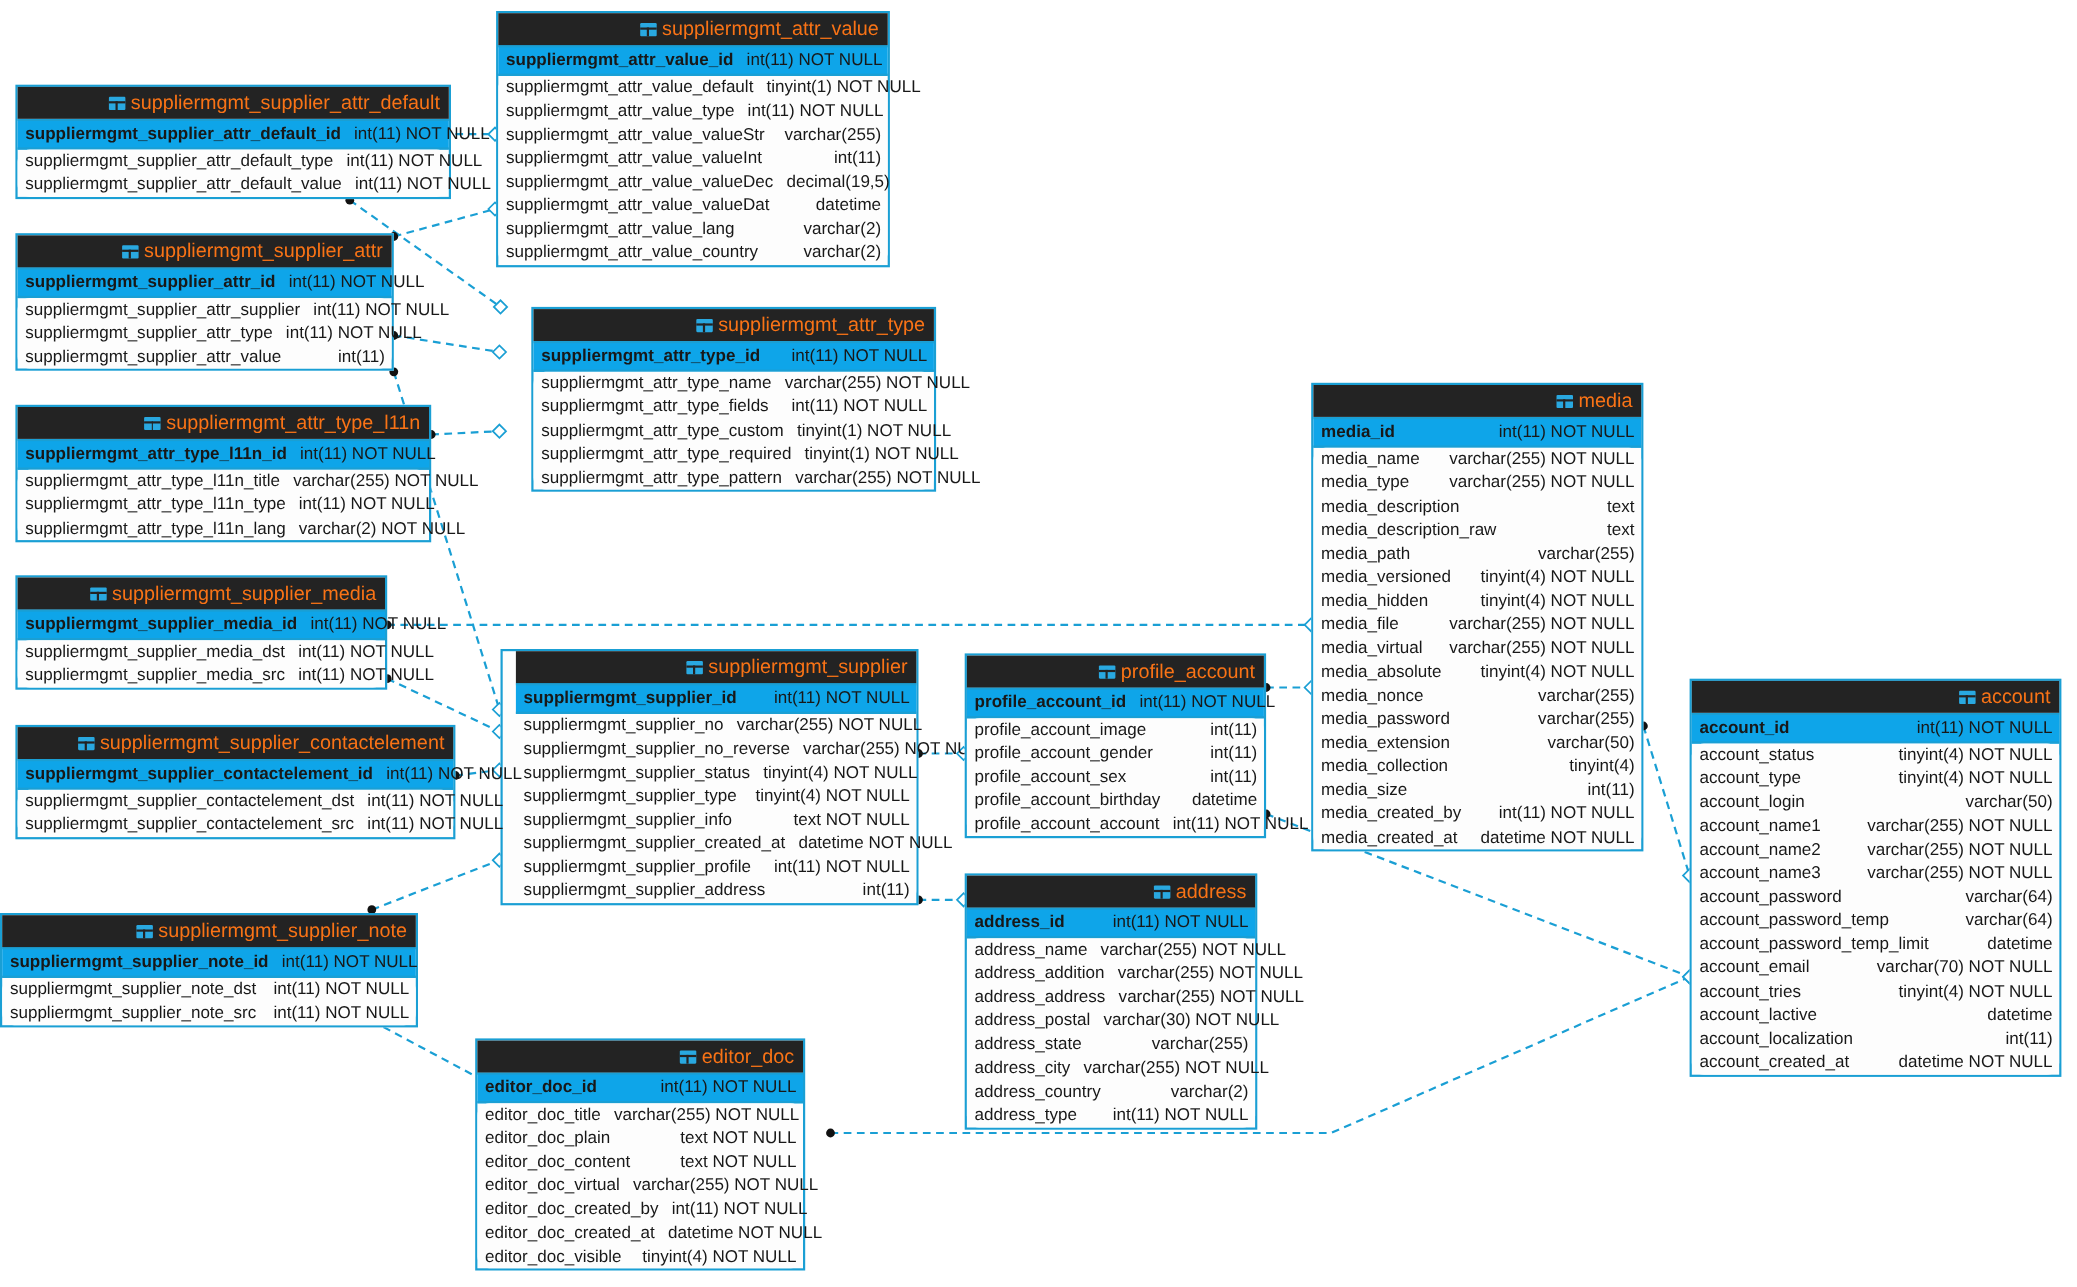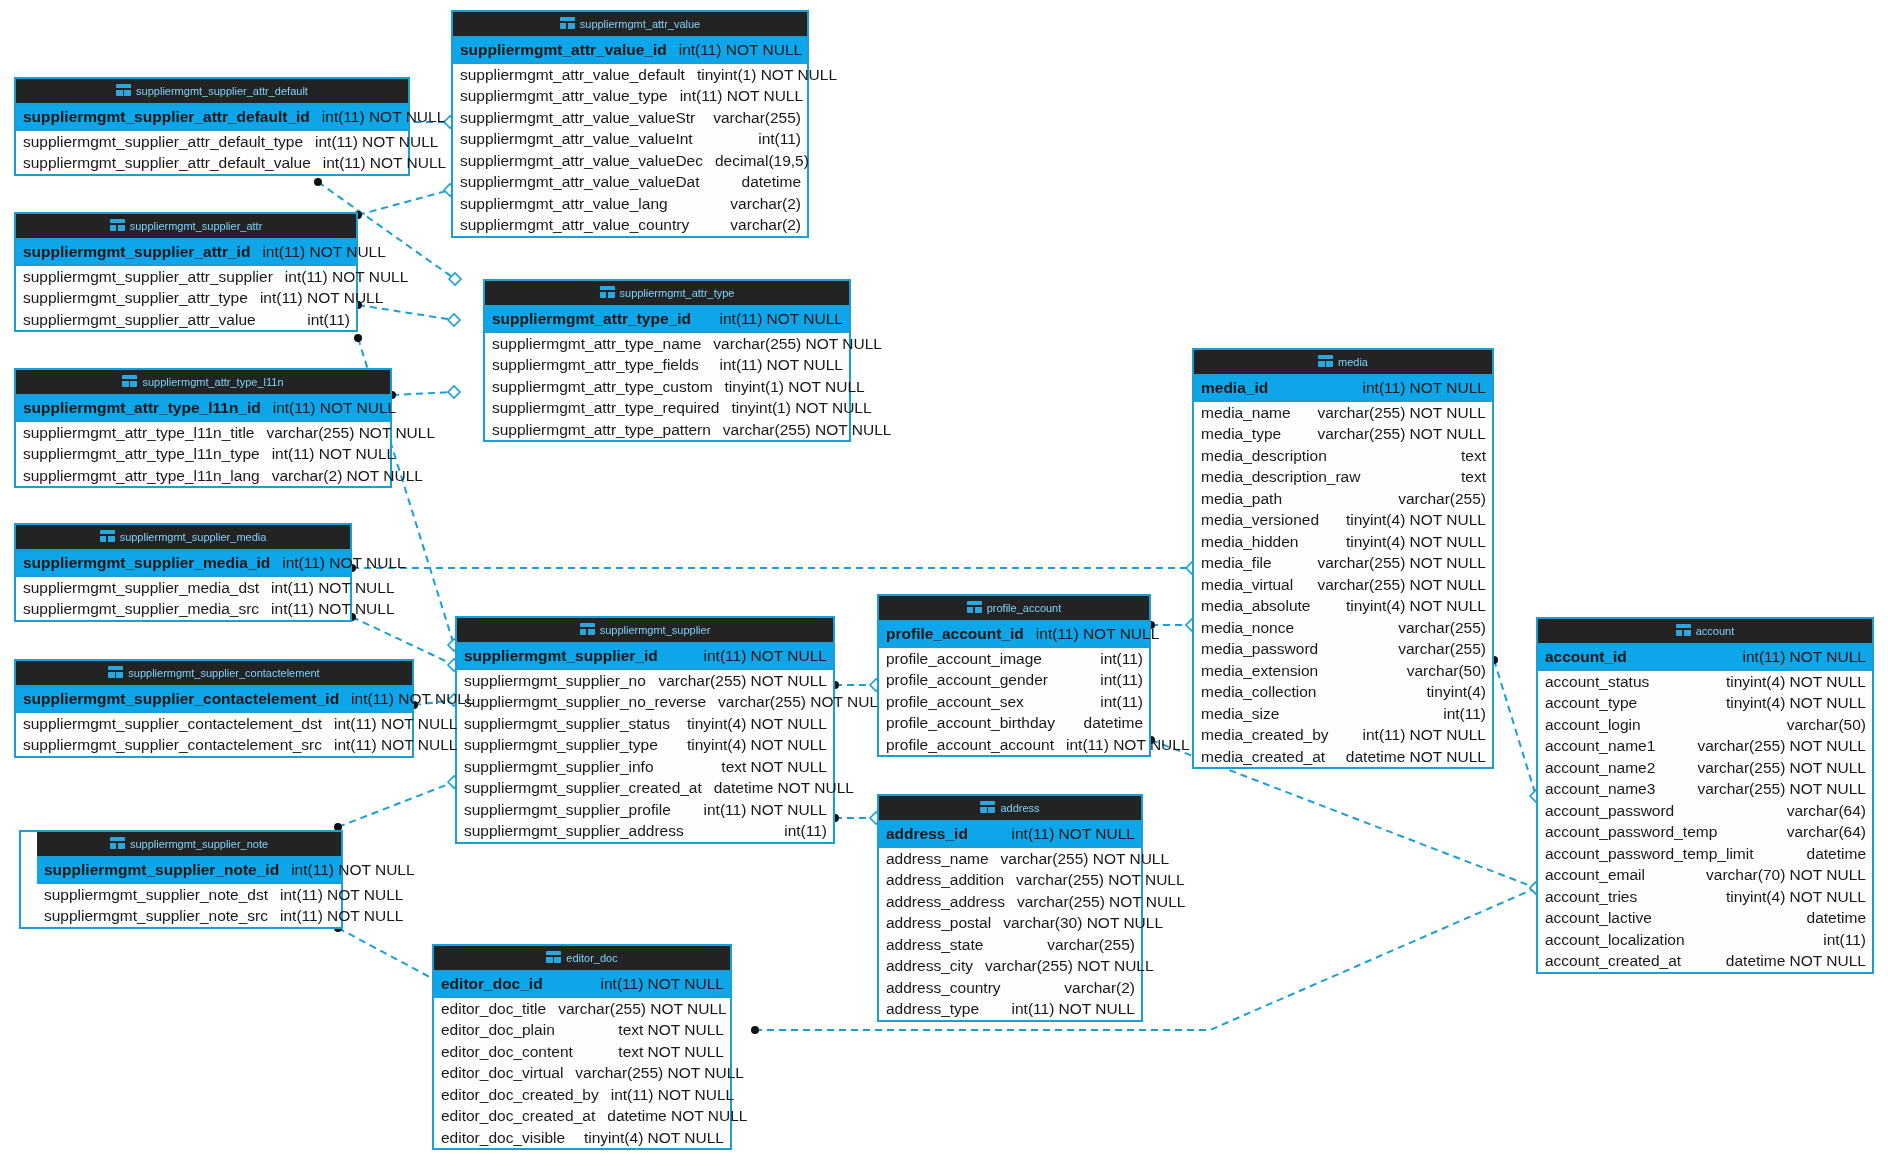--- a/index.html
+++ b/index.html
@@ -31,24 +31,24 @@
     position: absolute;
     box-sizing: border-box;
     border: 2px solid #1a9fd4;
     background: #fdfdfd;
     font-size: 15.5px;
     line-height: 1;
     z-index: 5;
   }
   .ent-header {
     background: #232323;
-    color: #7dd3fc;
-    text-align: center;
+    color: #f97316;
+    text-align: right;
     padding: 5px 8px 6px 8px;
-    font-size: 11px;
+    font-size: 18px;
     white-space: nowrap;
     position: relative;
   }
   .tbl-icon {
     display: inline-block;
     width: 15px;
     height: 12px;
     vertical-align: -1px;
     margin-right: 5px;
     position: relative;
@@ -424,21 +424,21 @@
         <div class="row">
           <span class="fname">suppliermgmt_supplier_media_dst</span>
           <span class="ftype">int(11) NOT NULL</span>
         </div>
         <div class="row">
           <span class="fname">suppliermgmt_supplier_media_src</span>
           <span class="ftype">int(11) NOT NULL</span>
         </div>
       </div>
     </div>
-    <div class="entity" style="left: 455px; top: 616px; width: 380px;">
+    <div class="entity" style="left: 455px; top: 590px; width: 380px; padding-left: 12px;">
       <div class="ent-header"><span class="tbl-icon"></span><span>suppliermgmt_supplier</span></div>
       <div class="pk-row">
         <div class="row">
           <span class="fname">suppliermgmt_supplier_id</span>
           <span class="ftype">int(11) NOT NULL</span>
         </div>
       </div>
       <div class="fields">
         <div class="row">
           <span class="fname">suppliermgmt_supplier_no</span>
@@ -627,21 +627,21 @@
         <div class="row">
           <span class="fname">address_country</span>
           <span class="ftype">varchar(2)</span>
         </div>
         <div class="row">
           <span class="fname">address_type</span>
           <span class="ftype">int(11) NOT NULL</span>
         </div>
       </div>
     </div>
-    <div class="entity" style="left: 19px; top: 830px; width: 324px; padding-left: 16px;">
+    <div class="entity" style="left: 0; top: 830px; width: 380px;">
       <div class="ent-header"><span class="tbl-icon"></span><span>suppliermgmt_supplier_note</span></div>
       <div class="pk-row">
         <div class="row">
           <span class="fname">suppliermgmt_supplier_note_id</span>
           <span class="ftype">int(11) NOT NULL</span>
         </div>
       </div>
       <div class="fields">
         <div class="row">
           <span class="fname">suppliermgmt_supplier_note_dst</span>

